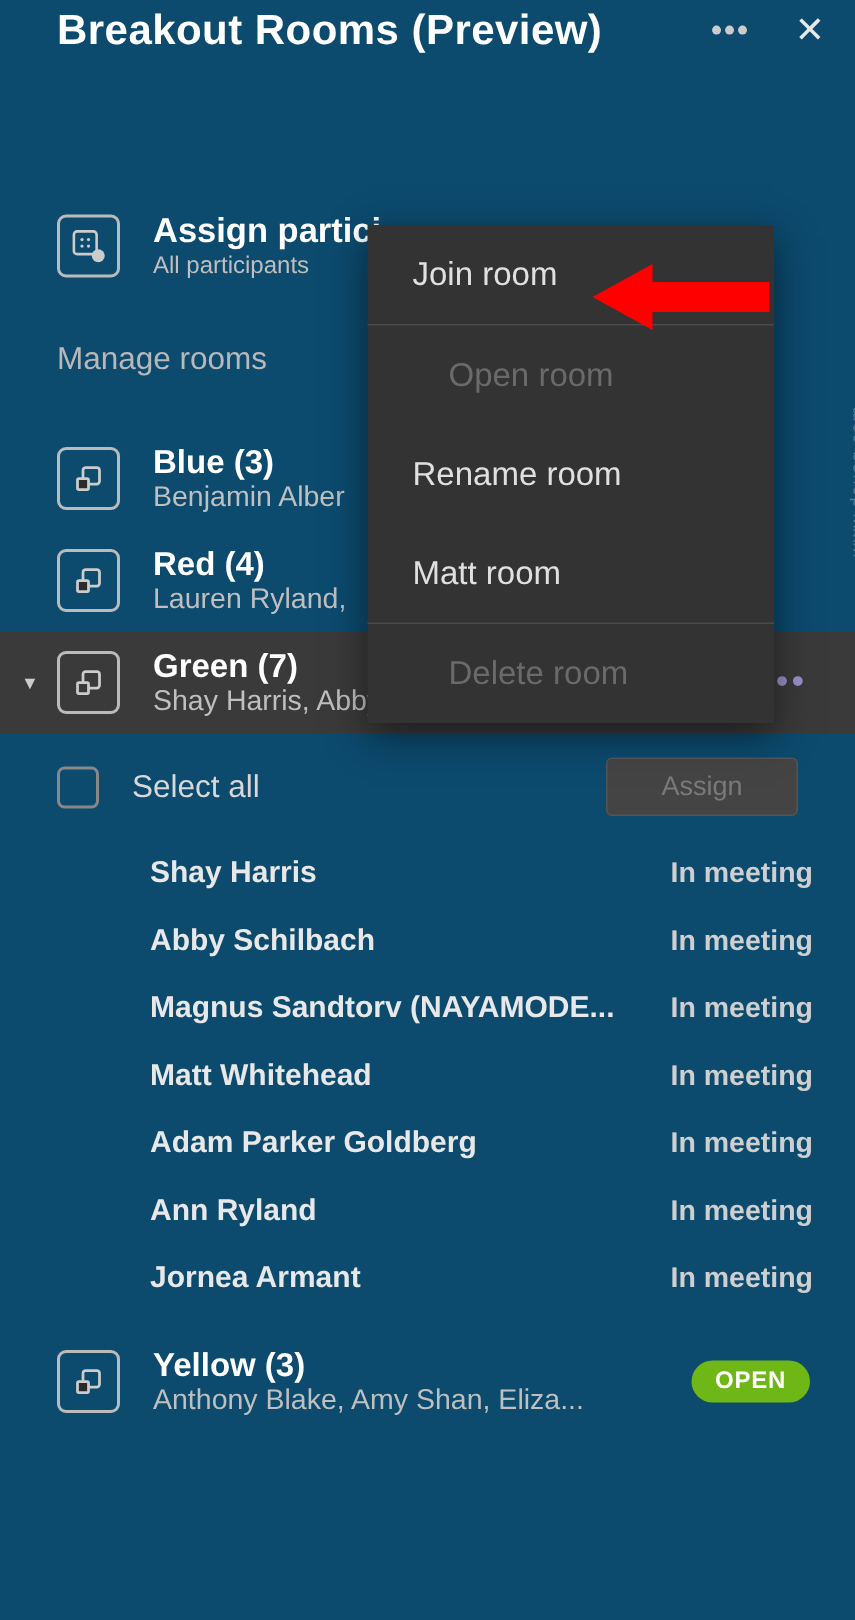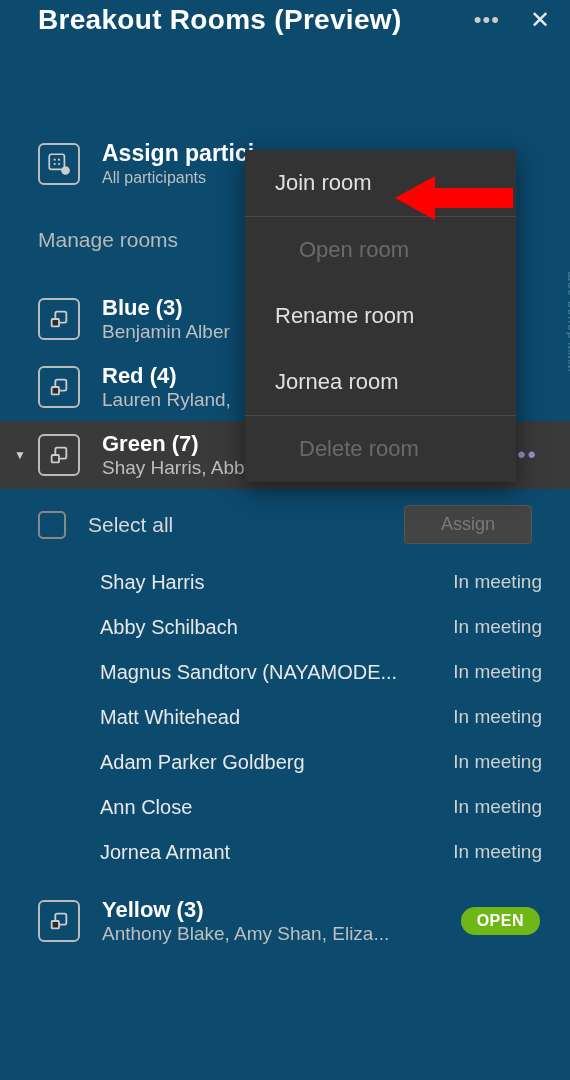--- a/index.html
+++ b/index.html
@@ -167,23 +167,24 @@
     font-size: 18px;
     padding: 8px 36px;
     border-radius: 4px;
     cursor: pointer;
   }
   .participants-list {
     padding: 4px 0 12px 100px;
   }
   .participant-row {
     display: flex;
-    align-items: flex-start;
+    align-items: flex-end;
     padding: 11px 28px 11px 0;
     font-size: 20px;
+    font-weight: bold;
   }
   .participant-name {
     flex: 1;
     color: #e8e8e8;
     white-space: nowrap;
     overflow: hidden;
     text-overflow: ellipsis;
     padding-right: 8px;
   }
   .participant-status { color: #cfcfcf; font-size: 19px; white-space: nowrap; }
@@ -333,21 +334,21 @@
       </div>
       <div class="participant-row">
         <div class="participant-name">Matt Whitehead</div>
         <div class="participant-status">In meeting</div>
       </div>
       <div class="participant-row">
         <div class="participant-name">Adam Parker Goldberg</div>
         <div class="participant-status">In meeting</div>
       </div>
       <div class="participant-row">
-        <div class="participant-name">Ann Close</div>
+        <div class="participant-name">Ann Ryland</div>
         <div class="participant-status">In meeting</div>
       </div>
       <div class="participant-row">
         <div class="participant-name">Jornea Armant</div>
         <div class="participant-status">In meeting</div>
       </div>
     </div>
 
     <div class="room-item">
       <div class="room-icon-box">
@@ -363,21 +364,21 @@
       <div class="open-badge">OPEN</div>
     </div>
 
   </div>
 
   <div class="context-menu">
     <div class="context-item">Join room</div>
     <div class="context-divider"></div>
     <div class="context-item disabled">Open room</div>
     <div class="context-item">Rename room</div>
-    <div class="context-item">Jornea room</div>
+    <div class="context-item">Matt room</div>
     <div class="context-divider"></div>
     <div class="context-item disabled">Delete room</div>
   </div>
 
   <div class="arrow-annot">
     <svg viewBox="0 0 120 60">
       <polygon points="0,30 40,8 40,20 118,20 118,40 40,40 40,52" fill="#ff0000"></polygon>
     </svg>
   </div>
 

